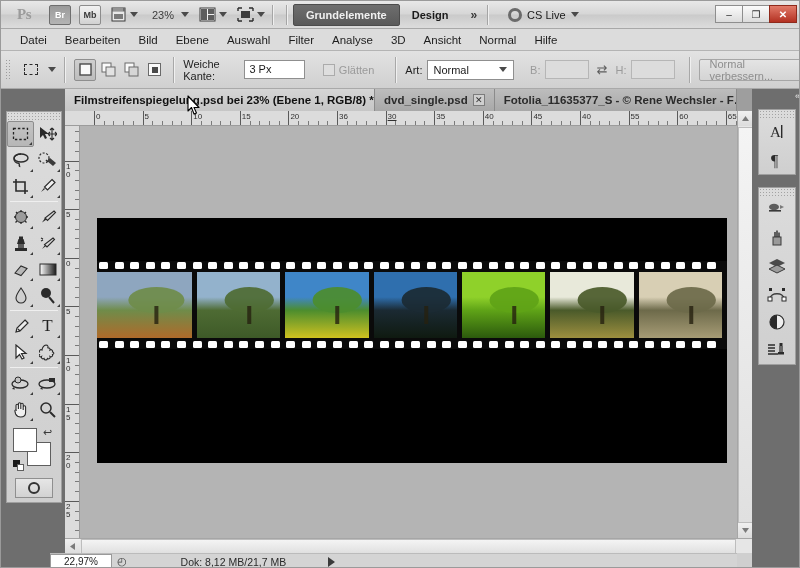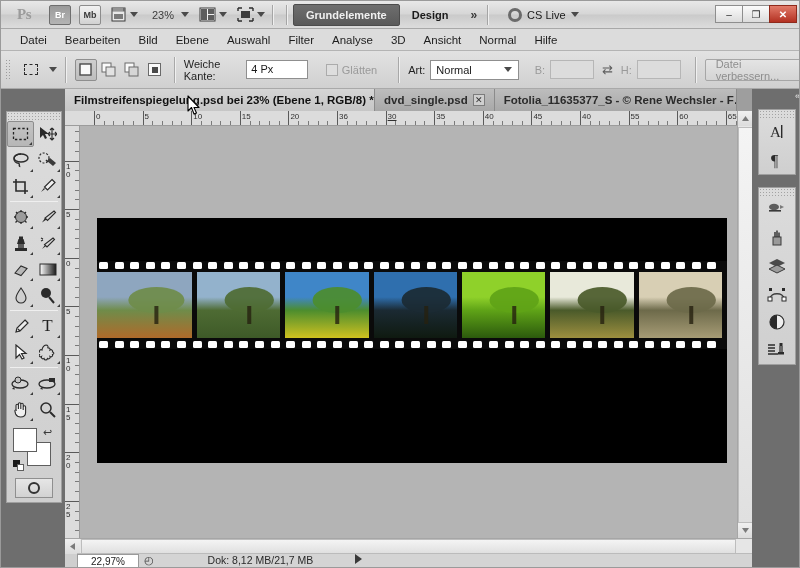--- a/index.html
+++ b/index.html
@@ -222,22 +222,22 @@
   }
   .sb-arrow {
     position: absolute; width: 15px; height: 15px;
     background: linear-gradient(to bottom,#f0f0f0,#dcdcdc);
     display: flex; align-items: center; justify-content: center;
   }
   .sb-thumb { position: absolute; background: linear-gradient(to bottom,#f4f4f4,#e0e0e0); border: 1px solid #bdbdbd; }
 
   
   .statusbar {
-    position: absolute; left: 76px; top: 552px; width: 687px; height: 16px;
-    background: #d4d4d4; display: flex; border-top: 1px solid #bbb;
+    position: absolute; left: 49px; top: 552px; width: 687px; height: 16px;
+    background: #d4d4d4; display: flex; align-items: center; border-top: 1px solid #bbb;
   }
   .zoombox {
     width: 62px; height: 15px; background: #fff; border: 1px solid #9a9a9a;
     font-size: 10px; line-height: 13px; text-align: center;
   }
   .clockico { margin: 0 6px 0 5px; font-size: 11px; color: #444; }
   .docinfo { font-size: 10.5px; color: #2a2a2a; margin-left: 48px; }
   .playarrow { margin-left: 42px; width:0;height:0; border-top:5px solid transparent; border-bottom:5px solid transparent; border-left:7px solid #3a3a3a; }
 
   
@@ -371,21 +371,21 @@
         <svg width="15" height="15" viewBox="0 0 15 15">
           <rect x="1.5" y="1.5" width="12" height="12" fill="#fafafa" stroke="#6a6a6a"></rect>
           <rect x="5" y="5" width="6" height="6" fill="#4a4a4a"></rect>
         </svg>
       </div>
     </div>
 
     <div class="opt-sep"></div>
 
     <div class="opt-label">Weiche Kante:</div>
-    <div class="opt-input" style="width:74px">4 Px</div>
+    <div class="opt-input" style="width:74px">3 Px</div>
 
     <div style="display:flex;align-items:center;margin-left:18px">
       <span class="opt-check"></span>
       <span class="opt-label dim">Glätten</span>
     </div>
 
     <div class="opt-sep" style="margin-left:16px"></div>
 
     <div class="opt-label">Art:</div>
     <div class="opt-select">
@@ -396,21 +396,21 @@
     <div class="opt-label dim" style="margin-left:16px">B:</div>
     <div class="opt-input dis" style="width:52px"></div>
 
     <div class="swapico">⇄</div>
 
     <div class="opt-label dim">H:</div>
     <div class="opt-input dis" style="width:52px"></div>
 
     <div class="opt-sep" style="margin-left:14px"></div>
 
-    <div class="refinebtn">Datei verbessern...</div>
+    <div class="refinebtn">Normal verbessern...</div>
   </div>
 
   <div class="tabbar">
     <div class="doctab active" style="max-width:310px">
       <span>Filmstreifenspiegelung.psd bei 23% (Ebene 1, RGB/8) *</span>
 
     </div>
     <div class="doctab">
       <span>dvd_single.psd</span>
       <span class="tabx">✕</span>

